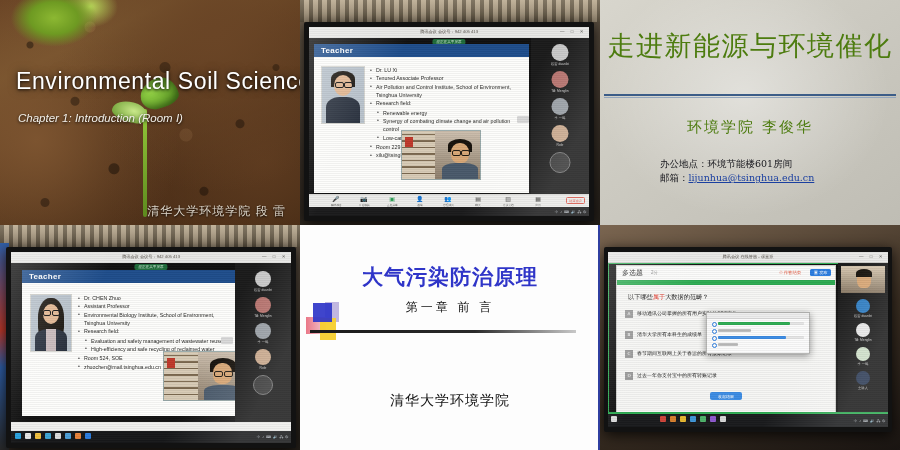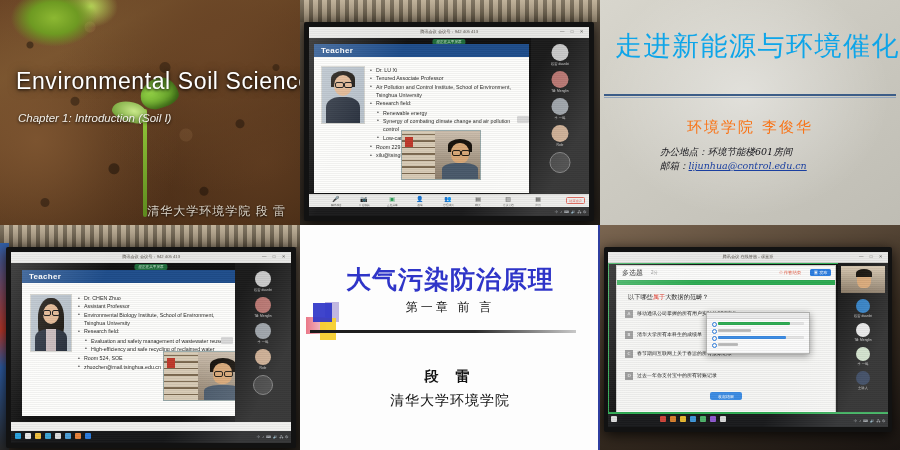--- a/index.html
+++ b/index.html
@@ -117,34 +117,34 @@
   .endbtn{position:absolute;right:4px;top:2.2px;border:.6px solid #e05a4e;color:#e05a4e;
         font-size:3.2px;padding:.6px 2px;border-radius:1.5px;}
   .taskbar{position:absolute;left:0;right:0;bottom:0;height:9px;background:#1b1b1c;}
   .tsk{position:absolute;top:1.5px;width:6px;height:6px;border-radius:1px;}
   .tray{position:absolute;right:2px;top:2px;font-size:3.4px;color:#cfd6dd;letter-spacing:.6px;white-space:nowrap;}
 
   
   .proj{position:absolute;inset:0;background:linear-gradient(145deg,#d8d6cd 0%,#cdcbc2 40%,#bfbdb4 100%);}
   .proj-in{position:absolute;inset:0;
         background:radial-gradient(ellipse at 48% 42%,rgba(255,255,255,.42),rgba(255,255,255,0) 66%);}
-  .ch-title{position:absolute;left:0;right:0;top:28px;text-align:right;font-size:27px;color:#0ea5e9;
+  .ch-title{position:absolute;left:0;right:0;top:28px;text-align:center;font-size:27px;color:#4d7c0f;
         font-family:"DejaVu Sans",sans-serif;letter-spacing:1.5px;}
   .ch-rule{position:absolute;left:4px;right:4px;top:94px;height:1.5px;background:#3c5d88;}
   .ch-rule2{position:absolute;left:4px;right:4px;top:97px;height:.8px;background:#93a6bd;}
-  .ch-dept{position:absolute;left:0;right:0;top:118px;text-align:center;font-size:15px;color:#f97316;
+  .ch-dept{position:absolute;left:0;right:0;top:118px;text-align:center;font-size:15px;color:#4d7c0f;
         font-family:"DejaVu Sans",sans-serif;letter-spacing:2px;}
-  .ch-info{position:absolute;left:60px;top:145px;font-size:9.5px;line-height:1.48;color:#14141a;
-        font-family:"DejaVu Serif",serif;font-style:italic;}
+  .ch-info{position:absolute;left:60px;top:157px;font-size:9.5px;line-height:1.48;color:#14141a;
+        font-family:"DejaVu Serif",serif;}
   .ch-mail{color:#1a3fa0;text-decoration:underline;}
 
   
   .wslide{position:absolute;inset:0;background:#fdfdfd;}
   .wslide:after{content:"";position:absolute;right:0;top:0;bottom:0;width:2px;background:#2f3ea0;}
-  .w-title{position:absolute;left:0;right:0;top:38px;text-align:center;color:#2f35c8;font-size:25px;
+  .w-title{position:absolute;left:0;right:0;top:38px;text-align:center;color:#2f35c8;font-size:21px;
         font-family:"DejaVu Sans",sans-serif;font-weight:bold;letter-spacing:1px;}
   .w-sub{position:absolute;left:0;right:0;top:74px;text-align:center;color:#111;font-size:12px;
         font-family:"DejaVu Serif",serif;letter-spacing:3px;}
   .w-line{position:absolute;left:10px;right:24px;top:105px;height:3px;
         background:linear-gradient(90deg,#1a1a1a 0%,#2a2a2a 62%,#c8c8c8 100%);}
   .sqBlue{position:absolute;left:13px;top:78px;width:19px;height:19px;background:#2f35c8;opacity:.92;}
   .sqRed{position:absolute;left:6px;top:92px;width:20px;height:17px;
         background:linear-gradient(90deg,#e8687a,#f3c6ce);opacity:.9;}
   .sqYel{position:absolute;left:20px;top:93px;width:16px;height:22px;background:#f5cf2e;opacity:.95;}
   .sqVio{position:absolute;left:25px;top:77px;width:14px;height:20px;background:#8f7ec8;opacity:.55;}
@@ -184,21 +184,21 @@
 
 <div class="grid">
 
   <div class="cell soil">
     <div class="sprout">
       <div class="stem"></div>
       <div class="leafA"></div>
       <div class="leafB"></div>
     </div>
     <div class="soil-title">Environmental Soil Science</div>
-    <div class="soil-sub">Chapter 1: Introduction (Soil I)</div>
+    <div class="soil-sub">Chapter 1: Introduction (Room I)</div>
     <div class="soil-credit">清华大学环境学院    段  雷</div>
   </div>
 
   <div class="cell">
     <div class="room"></div>
     <div class="room-top"></div>
     <div class="bezel" style="left:4px;top:22px;right:6px;bottom:4px;"></div>
     <div class="screen" style="left:9px;top:27px;right:11px;bottom:9px;">
       <div class="mwin">
         <div class="mbar">
@@ -320,21 +320,21 @@
     <div class="proj-in"></div>
     <div class="ch-title">走进新能源与环境催化</div>
     <div class="ch-rule"></div>
     <div class="ch-rule2"></div>
     <div class="ch-dept">环境学院      李俊华</div>
     <div class="ch-info">
       <div>
         <span>办公地点：</span><span>环境节能楼601房间</span>
       </div>
       <div>
-        <span>邮箱：</span><span class="ch-mail">lijunhua@control.edu.cn</span>
+        <span>邮箱：</span><span class="ch-mail">lijunhua@tsinghua.edu.cn</span>
       </div>
     </div>
   </div>
 
   <div class="cell">
     <div class="room"></div>
     <div class="room-top"></div>
     <div style="position:absolute;left:0;top:18px;bottom:0;width:9px;background:linear-gradient(180deg,#2f5fa8,#c0392b 42%,#2f5fa8 60%,#2b2b2b);"></div>
     <div class="bezel" style="left:6px;top:22px;right:4px;bottom:2px;"></div>
     <div class="screen" style="left:11px;top:27px;right:9px;bottom:7px;">
@@ -428,21 +428,20 @@
 
   <div class="cell">
     <div class="wslide">
       <div class="sqVio"></div>
       <div class="sqRed"></div>
       <div class="sqYel"></div>
       <div class="sqBlue"></div>
       <div class="w-title">大气污染防治原理</div>
       <div class="w-sub">第一章  前  言</div>
       <div class="w-line"></div>
-      <div class="w-name">段  雷</div>
       <div class="w-org">清华大学环境学院</div>
     </div>
   </div>
 
   <div class="cell">
     <div class="room" style="background:linear-gradient(160deg,#7a6550,#3a2e22 55%,#1a1512);"></div>
     <div class="bezel" style="left:4px;top:22px;right:8px;bottom:18px;"></div>
     <div class="screen" style="left:8px;top:27px;right:12px;bottom:23px;background:#111;">
       <div class="mwin" style="background:#111;">
         <div class="mbar" style="height:10px;background:#e9e9e7;">

